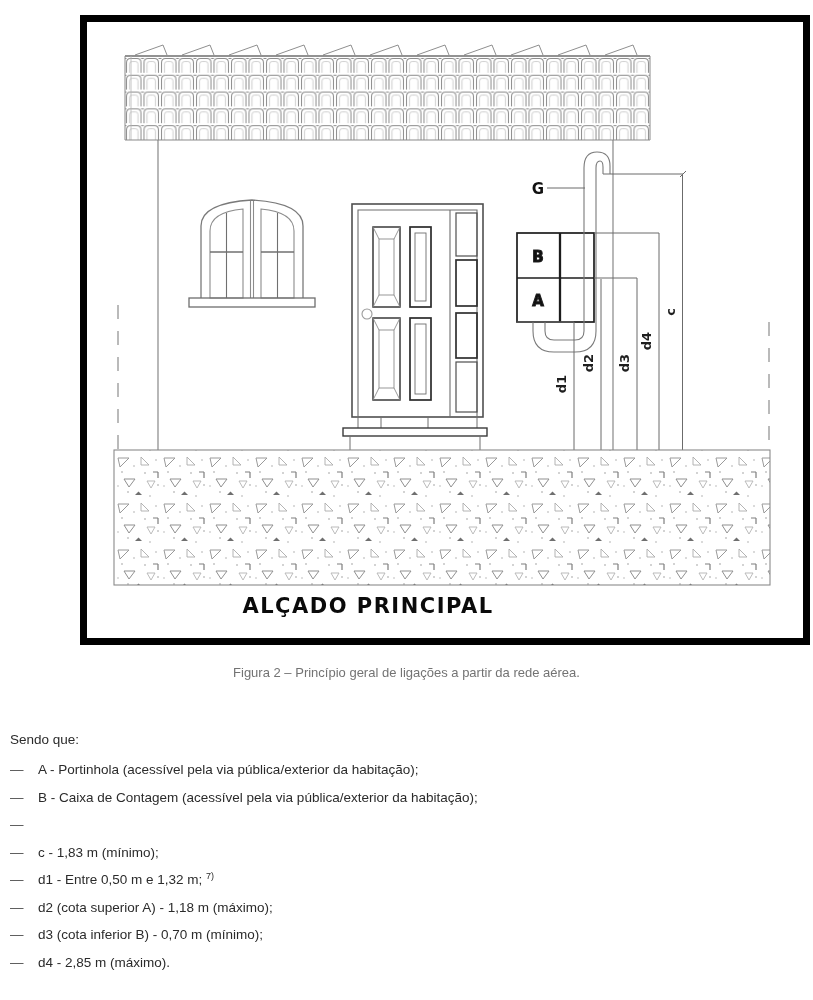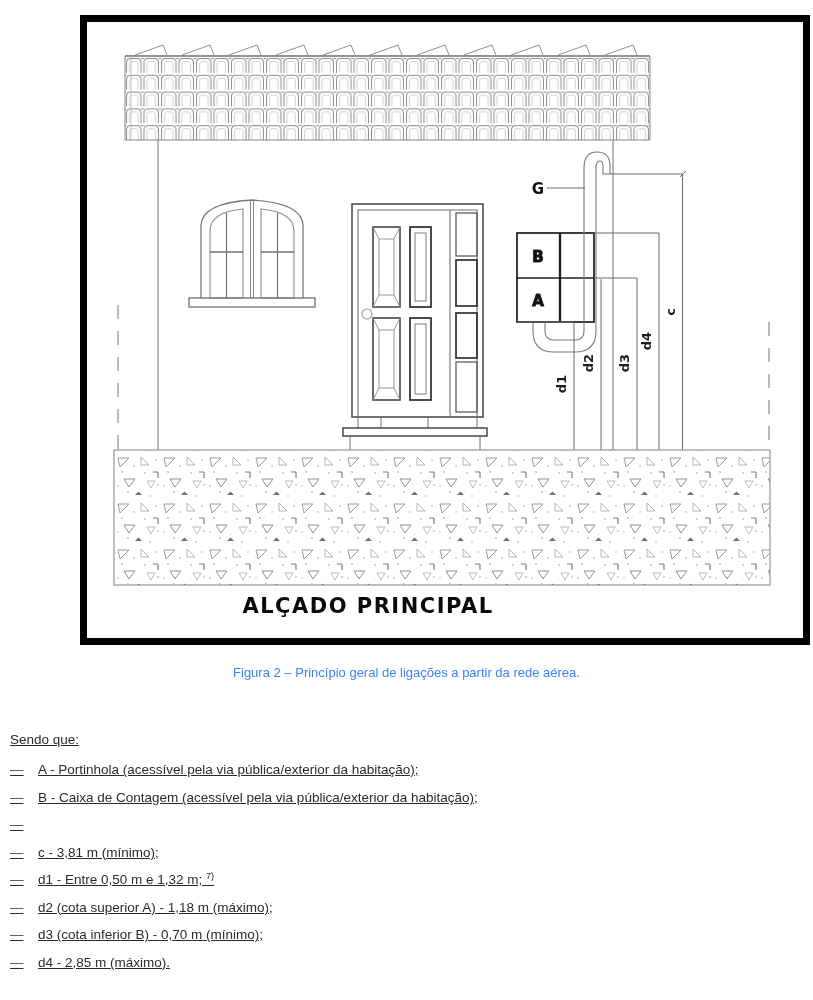--- a/index.html
+++ b/index.html
@@ -7,23 +7,23 @@
     position:relative;
     width:813px;height:1000px;
     background:#fff;
     font-family:"Liberation Sans", sans-serif;
     color:#262626;
     overflow:hidden;
   }
   .drawing{position:absolute;left:0;top:0;}
   .caption{
     position:absolute;left:0;top:665px;width:813px;
-    text-align:center;font-size:13px;color:#3b82f6;
+    text-align:center;font-size:13px;color:#737373;
   }
-  .legend{position:absolute;left:10px;top:732px;width:790px;font-size:13.5px;color:#2b2b2b;text-decoration:underline;}
+  .legend{position:absolute;left:10px;top:732px;width:790px;font-size:13.5px;color:#2b2b2b;}
   .legend-intro{margin:0 0 14px 0;}
   .legend-item{display:flex;margin:0 0 10.5px 0;line-height:17px;}
   .legend-dash{width:28px;flex:0 0 28px;color:#4a4a4a;}
   .legend-text sup{font-size:9px;vertical-align:super;line-height:0;}
   svg text{font-family:"DejaVu Sans","Liberation Sans",sans-serif;}
   .dimlbl{font-size:13px;font-weight:600;fill:#1f1f1f;}
   .boxlbl{font-size:15px;font-weight:700;fill:#111;}
   .figtitle{font-size:21px;font-weight:600;letter-spacing:1.5px;fill:#0a0a0a;}
 </style>
 </head>
@@ -193,21 +193,21 @@
     </div>
     <div class="legend-item">
       <span class="legend-dash">—</span>
       <span class="legend-text">B - Caixa de Contagem (acessível pela via pública/exterior da habitação);</span>
     </div>
     <div class="legend-item">
       <span class="legend-dash">—</span>
     </div>
     <div class="legend-item">
       <span class="legend-dash">—</span>
-      <span class="legend-text">c - 3,81 m (mínimo);</span>
+      <span class="legend-text">c - 1,83 m (mínimo);</span>
     </div>
     <div class="legend-item">
       <span class="legend-dash">—</span>
       <span class="legend-text"><span>d1 - Entre 0,50 m e 1,32 m; </span><sup>7)</sup></span>
     </div>
     <div class="legend-item">
       <span class="legend-dash">—</span>
       <span class="legend-text">d2 (cota superior A) - 1,18 m (máximo);</span>
     </div>
     <div class="legend-item">

